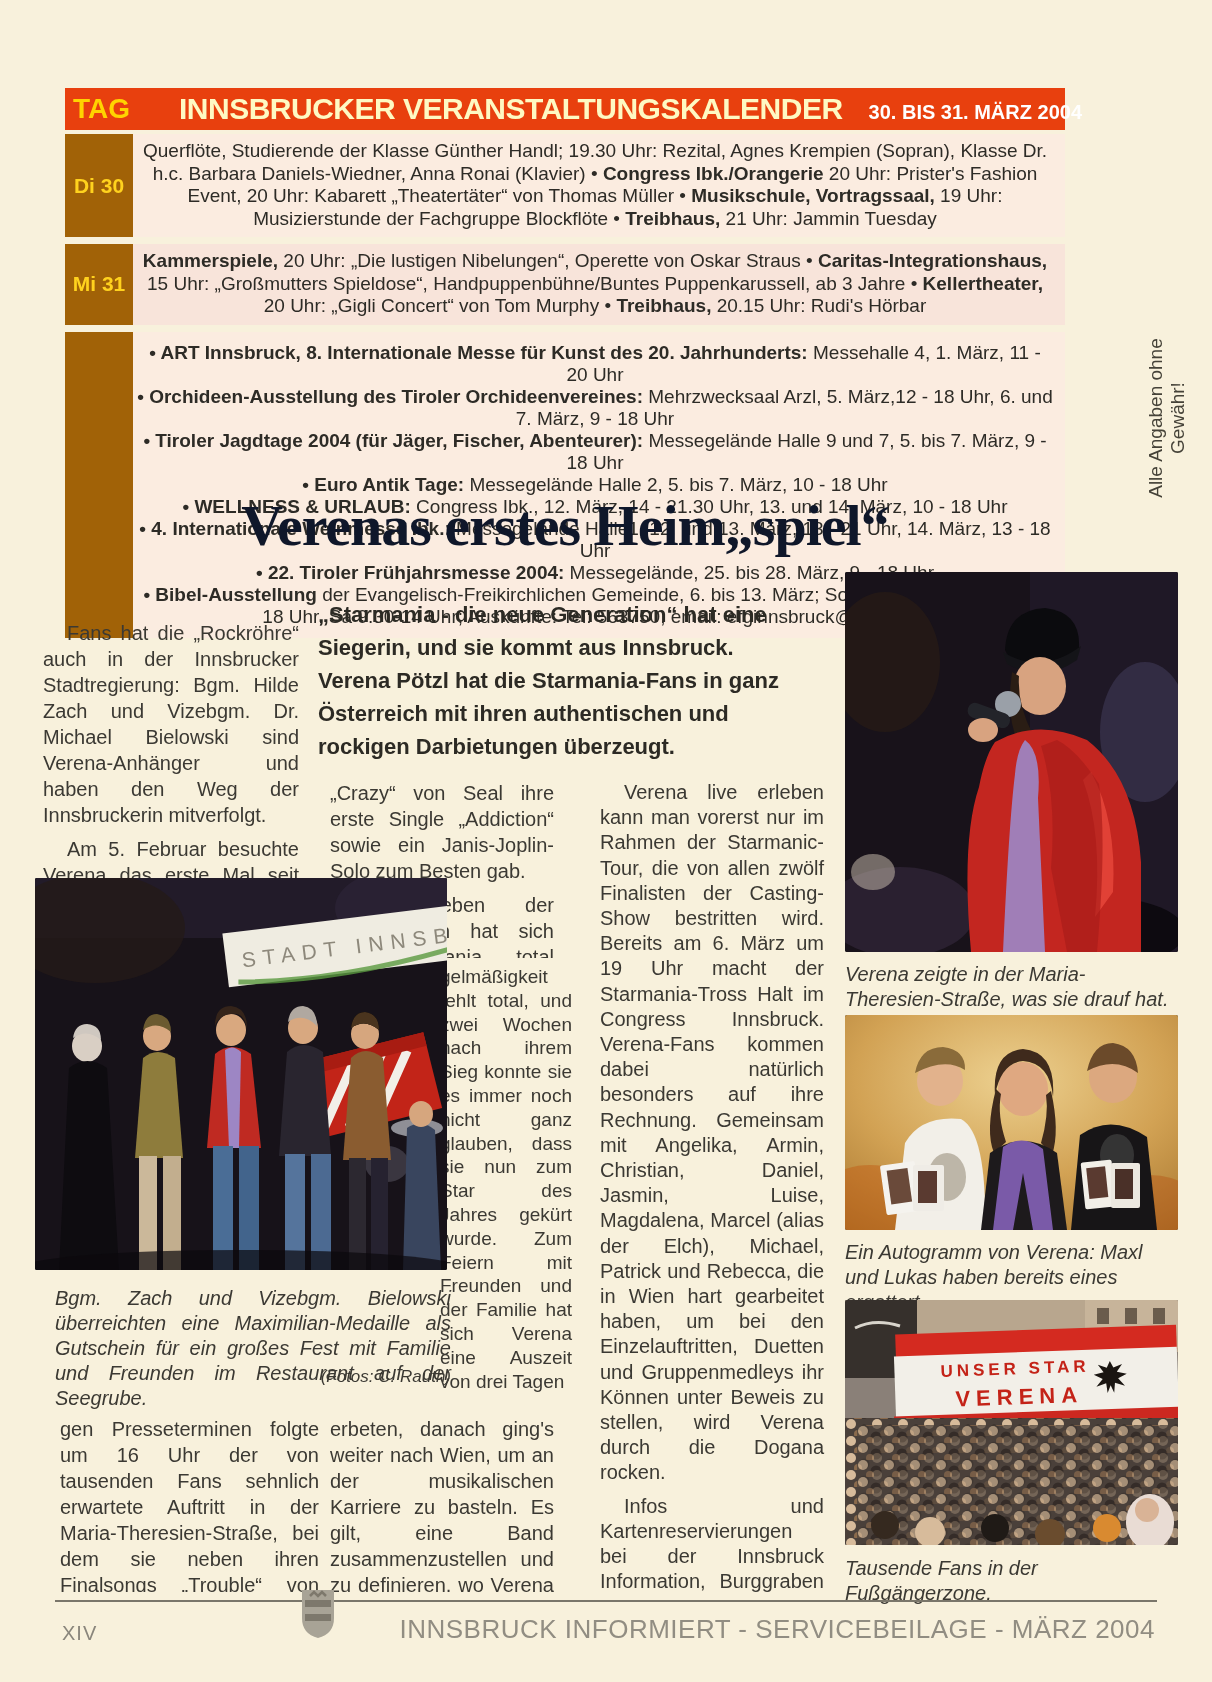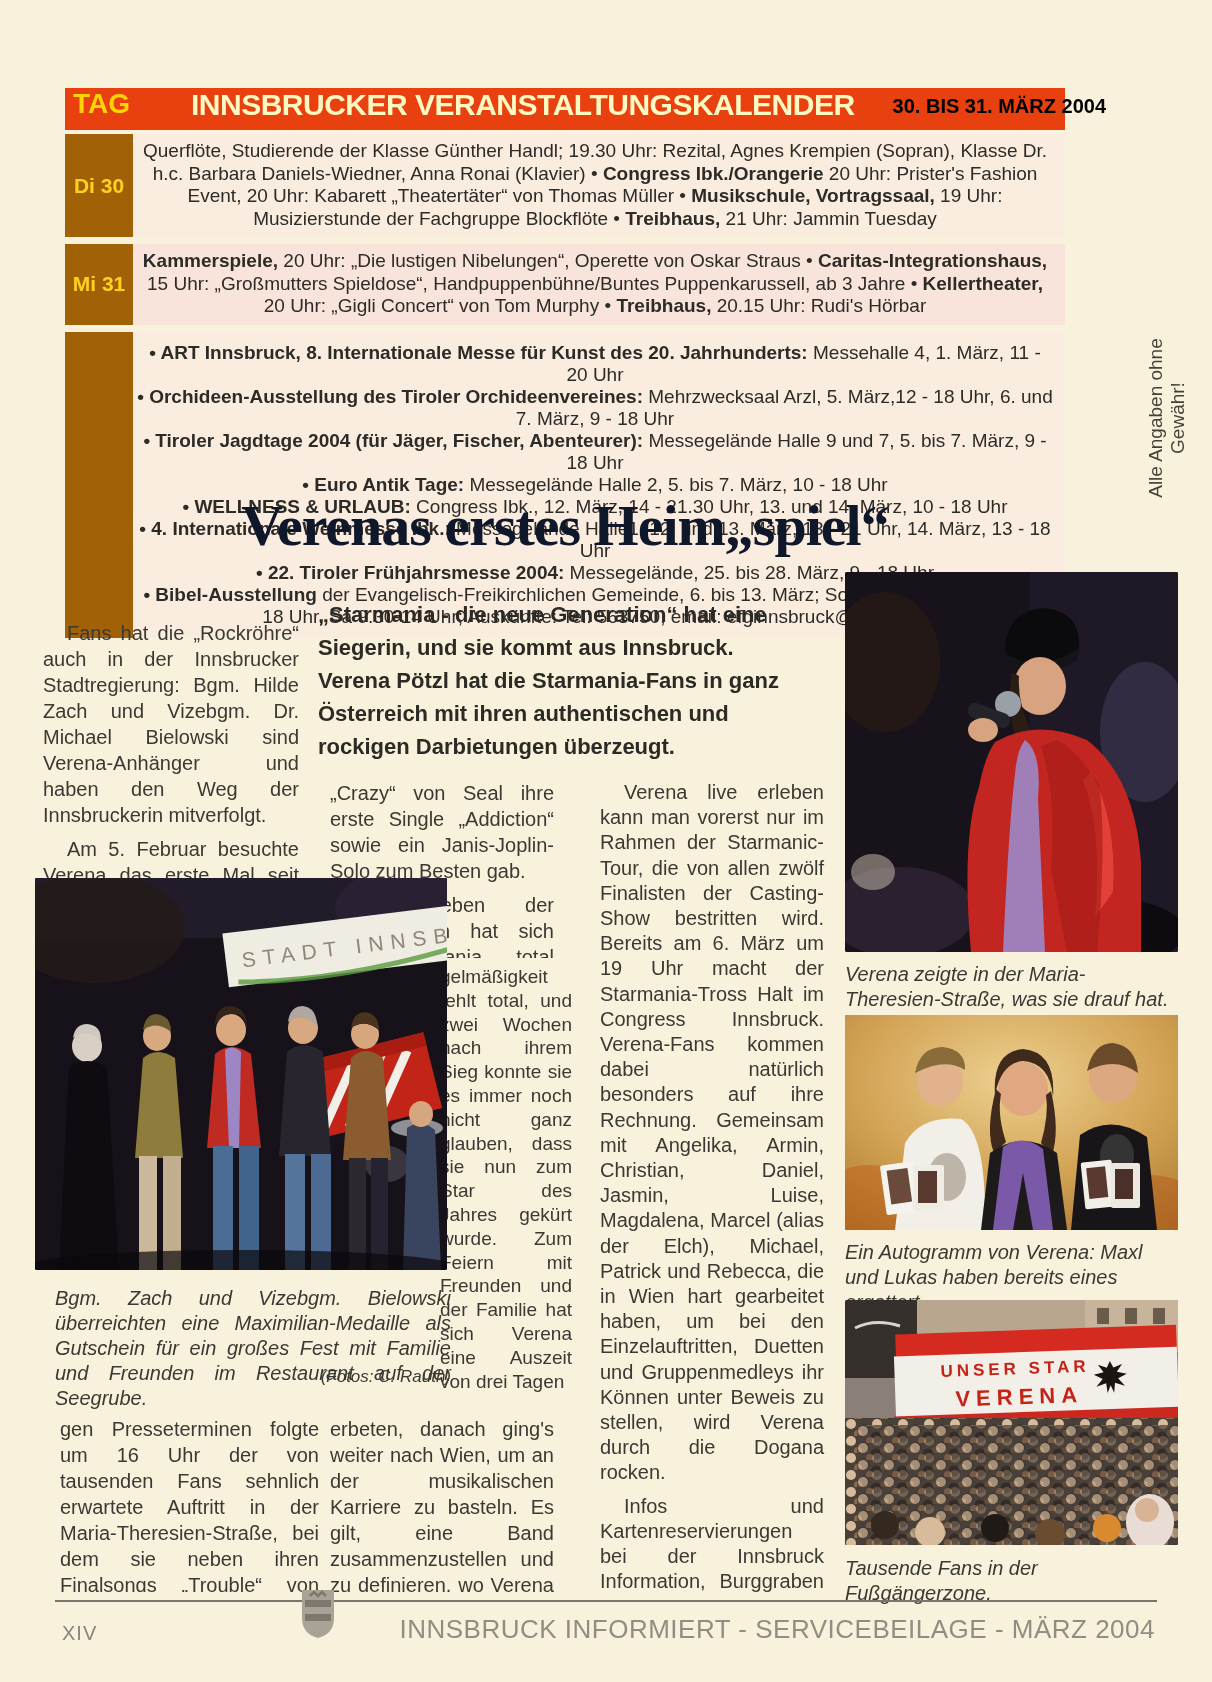--- a/index.html
+++ b/index.html
@@ -1,24 +1,24 @@
 <!DOCTYPE html>
 <html><head>
 <meta charset="utf-8">
 <style>
   html,body{margin:0;padding:0;background:#6b675f;}
   .page{position:relative;width:1212px;height:1682px;background:#f8f1dc;
         font-family:"Liberation Sans",sans-serif;overflow:hidden;margin:0 auto;}
 
   
   .cal{position:absolute;left:65px;top:88px;width:1000px;}
-  .cal-head{display:flex;align-items:flex-start;background:#e8400e;height:42px;gap:12px;}
+  .cal-head{display:flex;align-items:center;background:#e8400e;height:42px;}
   .cal-tag{width:68px;color:#ffd400;font-size:28px;font-weight:bold;padding-left:8px;flex-shrink:0;}
   .cal-title{color:#fef9c3;font-size:30px;font-weight:bold;margin-left:38px;white-space:nowrap;letter-spacing:-0.5px;}
-  .cal-date{color:#000000;font-size:20px;font-weight:bold;margin-left:26px;margin-top:7px;white-space:nowrap;}
+  .cal-date{color:#ffffff;font-size:20px;font-weight:bold;margin-left:26px;margin-top:7px;white-space:nowrap;}
   .cal-row{display:flex;margin-top:7px;}
   .day-cell{width:68px;background:#a16207;display:flex;align-items:center;justify-content:center;
             color:#ffd21e;font-weight:bold;font-size:21px;flex-shrink:0;}
   .row-body{flex:1;padding:6px 12px 7px 4px;font-size:19px;line-height:22.5px;color:#2d2b26;text-align:center;}
   .bg1{background:#fbece0;} .bg2{background:#f8e4da;}
   .b{font-weight:bold;}
   .event-line{font-size:19px;line-height:22px;color:#2d2b26;}
   .disclaimer{position:absolute;left:1052px;top:396px;width:230px;text-align:center;
               transform:rotate(-90deg);font-size:19px;color:#454238;}
 

